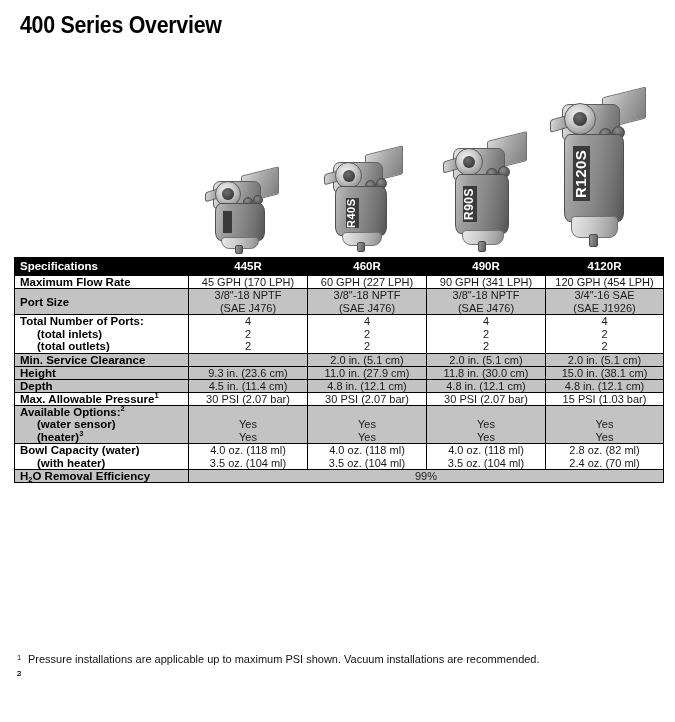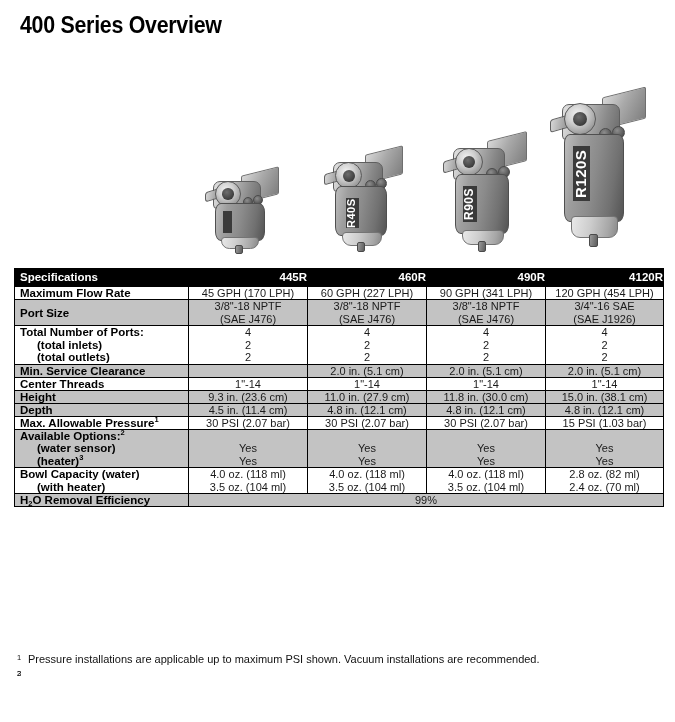--- a/index.html
+++ b/index.html
@@ -116,39 +116,39 @@
     position: absolute;
     background: linear-gradient(100deg, #9a9a9a, #5d5d5d);
     border: 1px solid #4a4a4a;
     border-radius: 2px;
   }
 
   
   .spec-table {
     position: absolute;
     left: 14px;
-    top: 268px;
+    top: 257px;
     width: 649px;
     border-collapse: collapse;
     table-layout: fixed;
     font-size: 11px;
   }
   .spec-table td, .spec-table th {
     border: 1px solid #000000;
     padding: 0;
     vertical-align: middle;
   }
   .spec-table thead th {
     background: #000000;
     color: #ffffff;
     font-weight: bold;
     font-size: 11.5px;
     height: 17px;
     line-height: 17px;
-    text-align: right;
+    text-align: center;
     border-color: #000000;
   }
   .spec-table thead th.rowhead {
     text-align: left;
     padding-left: 5px;
   }
   td.rowhead {
     font-weight: bold;
     font-size: 11.5px;
     text-align: left;
@@ -336,27 +336,20 @@
     </tr>
 
     <tr class="gray">
       <td class="rowhead">Min. Service  Clearance</td>
       <td class="val"></td>
       <td class="val">2.0 in. (5.1 cm)</td>
       <td class="val">2.0 in. (5.1 cm)</td>
       <td class="val">2.0 in. (5.1 cm)</td>
     </tr>
 
-    <tr class="white">
-      <td class="rowhead">Center Threads</td>
-      <td class="val">1"-14</td>
-      <td class="val">1"-14</td>
-      <td class="val">1"-14</td>
-      <td class="val">1"-14</td>
-    </tr>
 
     <tr class="gray">
       <td class="rowhead">Height</td>
       <td class="val">9.3 in. (23.6 cm)</td>
       <td class="val">11.0 in. (27.9 cm)</td>
       <td class="val">11.8 in. (30.0 cm)</td>
       <td class="val">15.0 in. (38.1 cm)</td>
     </tr>
 
 

